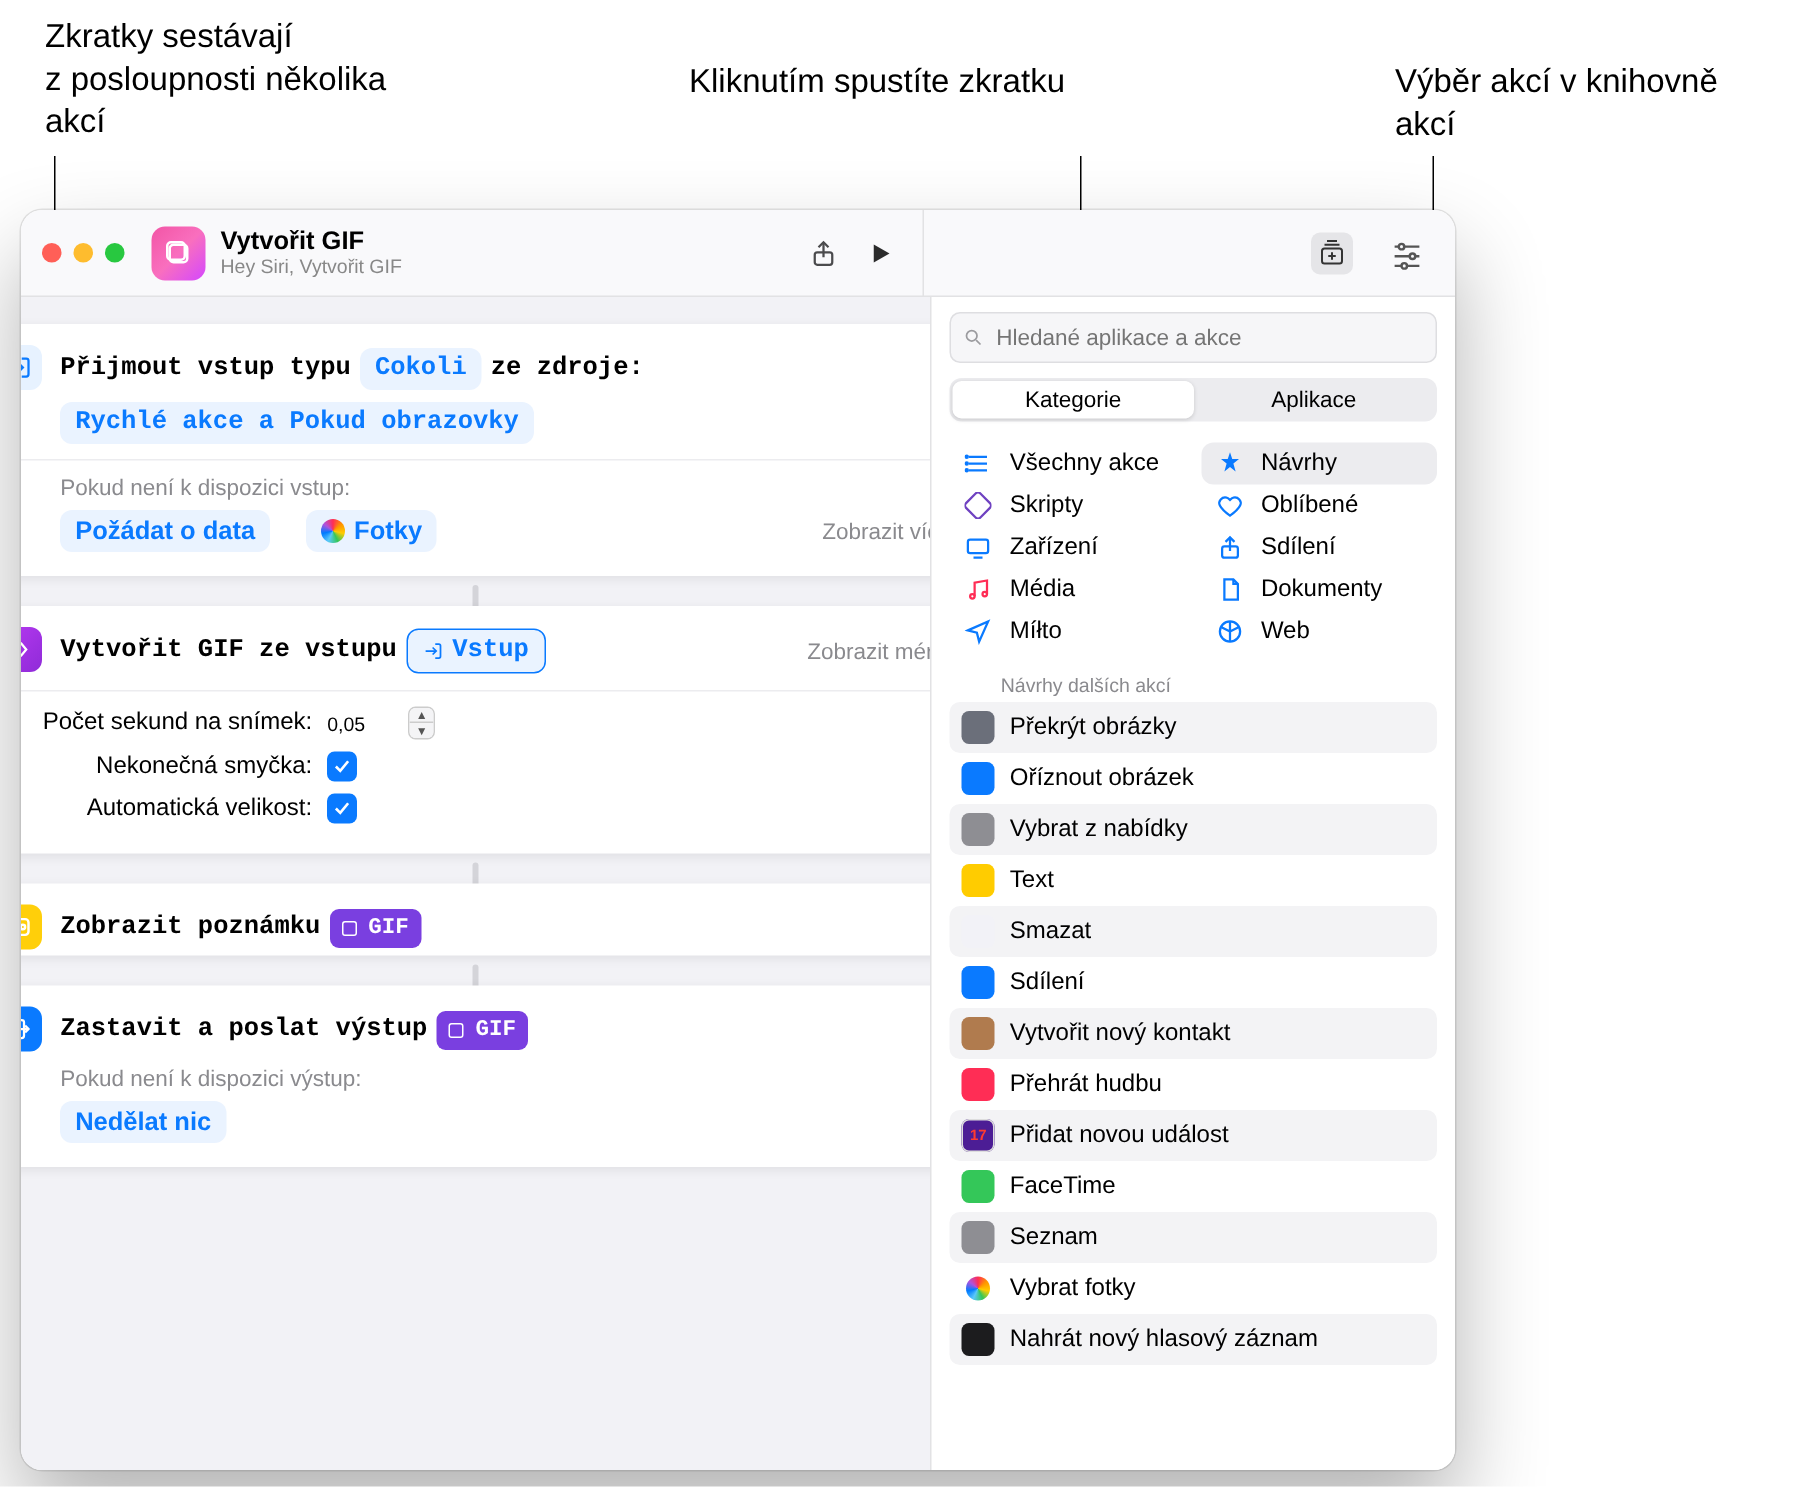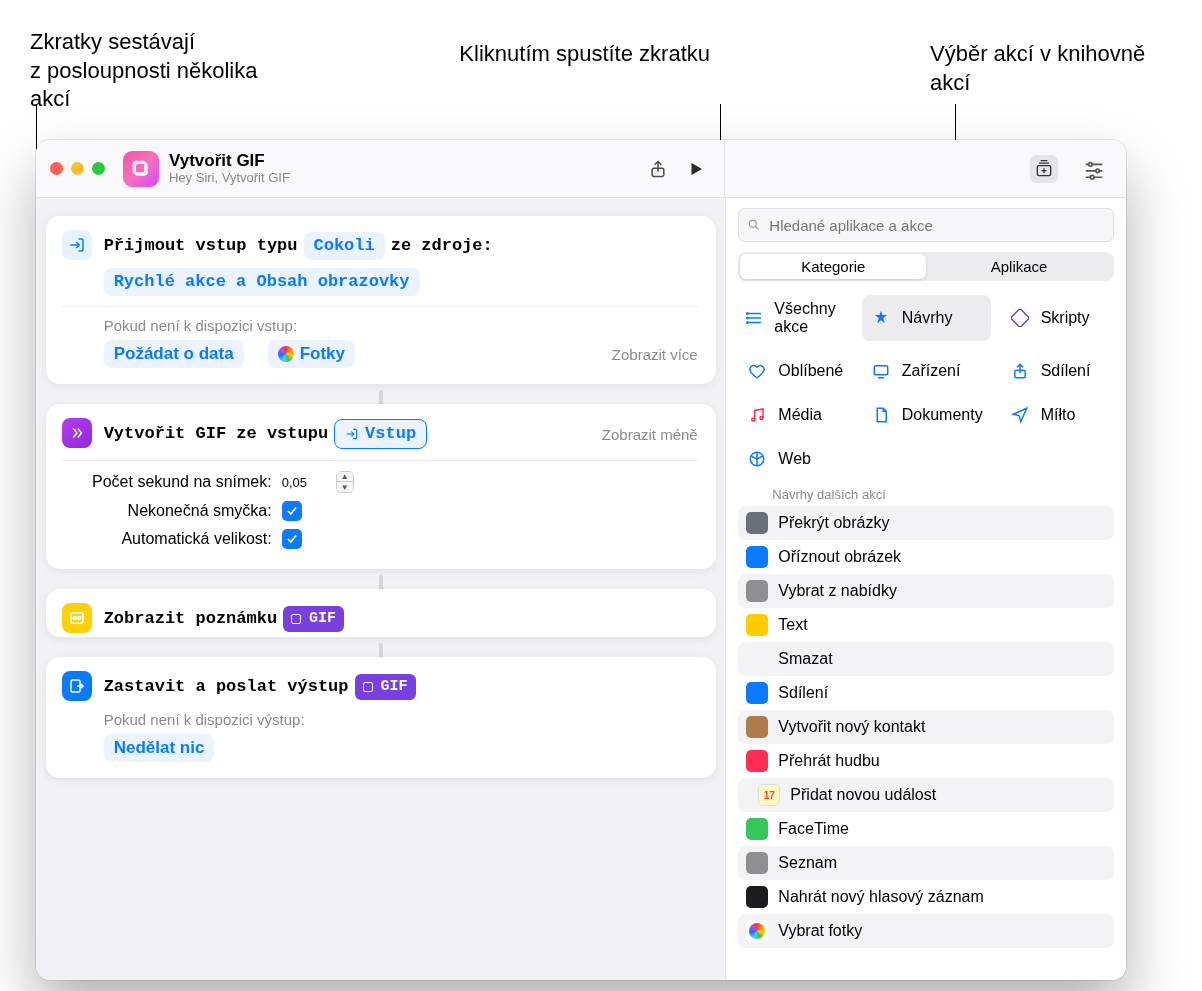--- a/index.html
+++ b/index.html
@@ -21,23 +21,23 @@
     line-height: 1.3;
     color: #000;
   }
   .callout-line {
     position: absolute;
     background: #000;
   }
   
   .window {
     position: absolute;
-    left: 36px;
+    left: 14px;
     top: 140px;
-    width: 1090px;
+    width: 956px;
     height: 840px;
     border-radius: 14px;
     box-shadow: 0 30px 60px rgba(0,0,0,0.3), 0 0 0 1px rgba(0,0,0,0.1);
     overflow: hidden;
     background: #fff;
   }
   .titlebar {
     height: 58px;
     display: flex;
     align-items: center;
@@ -223,22 +223,22 @@
     flex:1; text-align:center; padding:4px 0; font-size:15px; color:#000; border-radius:6px;
     cursor:pointer;
   }
   .seg .active {
     background:#fff;
     box-shadow:0 1px 3px rgba(0,0,0,0.15);
     font-weight:500;
   }
   .cats {
     display:grid;
-    grid-template-columns:1fr 1fr 1fr;
-    gap:16px 10px;
+    grid-template-columns:1fr 1fr;
+    gap:0 10px;
     padding:8px 12px 4px 12px;
   }
   .cat-item {
     display:flex;
     align-items:center;
     gap:10px;
     padding:5px 8px;
     border-radius:8px;
     font-size:16px;
     color:#000;
@@ -277,21 +277,21 @@
     background:#e5e5e8;
     border-radius:6px;
     padding:3px 4px;
   }
 </style>
 </head>
 <body>
 
 <div class="stage">
 
-  <div class="callout" style="left:30px; top:28px; width:230px;">Zkratky sestávají z&nbsp;posloupnosti několika akcí</div>
+  <div class="callout" style="left:30px; top:10px; width:230px;">Zkratky sestávají z&nbsp;posloupnosti několika akcí</div>
   <div class="callout" style="left:450px; top:40px; width:260px;text-align:right;">Kliknutím spustíte zkratku</div>
   <div class="callout" style="left:930px; top:40px; width:250px;">Výběr akcí v&nbsp;knihovně akcí</div>
 
   <div class="callout-line" style="left:36px; top:104px; width:1px; height:632px;"></div>
   <div class="callout-line" style="left:36px; top:298px; width:14px; height:1px;"></div>
   <div class="callout-line" style="left:36px; top:497px; width:14px; height:1px;"></div>
   <div class="callout-line" style="left:36px; top:630px; width:14px; height:1px;"></div>
   <div class="callout-line" style="left:36px; top:735px; width:14px; height:1px;"></div>
 
   <div class="callout-line" style="left:720px; top:104px; width:1px; height:52px;"></div>
@@ -362,21 +362,21 @@
                   <path d="M14 4h4a2 2 0 012 2v12a2 2 0 01-2 2h-4"></path>
                   <path d="M3 12h12"></path>
                   <path d="M11 8l4 4-4 4"></path>
                 </svg>
             </div>
             <div style="flex:1;">
               <div class="card-text">
                 <span>Přijmout vstup typu</span>
                 <span class="token">Cokoli</span>
                 <span>ze zdroje:</span>
-                <span class="token">Rychlé akce a Obsah obrazovky</span>
+                <span class="token">Rychlé akce a Pokud obrazovky</span>
               </div>
             </div>
           </div>
           <div class="card-hr"></div>
           <div class="card-sub">Pokud není k dispozici vstup:</div>
           <div style="display:flex;align-items:center;">
             <div class="token-row" style="flex:1;">
               <span class="token">Požádat o data</span>
               <span class="token with-icon">
                 <span class="photo-ico"></span>
@@ -628,43 +628,43 @@
               </div>
               <div class="sug-item">
                 <span class="app-ico" style="background:#b07b4e;"></span>
                 <span>Vytvořit nový kontakt</span>
               </div>
               <div class="sug-item">
                 <span class="app-ico" style="background:#ff2d55;"></span>
                 <span>Přehrát hudbu</span>
               </div>
               <div class="sug-item">
-                <span class="app-ico" style="background:#fef9c3;box-shadow:inset 0 0 0 1px #ddd;margin-left:12px;">
+                <span class="app-ico" style="background:#4c1d95;box-shadow:inset 0 0 0 1px #ddd;">
                   <span style="font-size:10px;color:#ff3b30;">17</span>
                 </span>
                 <span>Přidat novou událost</span>
               </div>
               <div class="sug-item">
                 <span class="app-ico" style="background:#34c759;"></span>
                 <span>FaceTime</span>
               </div>
               <div class="sug-item">
                 <span class="app-ico" style="background:#8e8e93;"></span>
                 <span>Seznam</span>
-              </div>
-              <div class="sug-item">
-                <span class="app-ico" style="background:#1c1c1e;"></span>
-                <span>Nahrát nový hlasový záznam</span>
               </div>
               <div class="sug-item">
                 <span class="app-ico" style="background:#ffffff;">
                   <span class="photo-ico" style="width:16px;height:16px;"></span>
                 </span>
                 <span>Vybrat fotky</span>
               </div>
+              <div class="sug-item">
+                <span class="app-ico" style="background:#1c1c1e;"></span>
+                <span>Nahrát nový hlasový záznam</span>
+              </div>
             </div>
         </div>
 
       </div>
     </div>
 
   </div>
 </div>
 
 </body></html>

